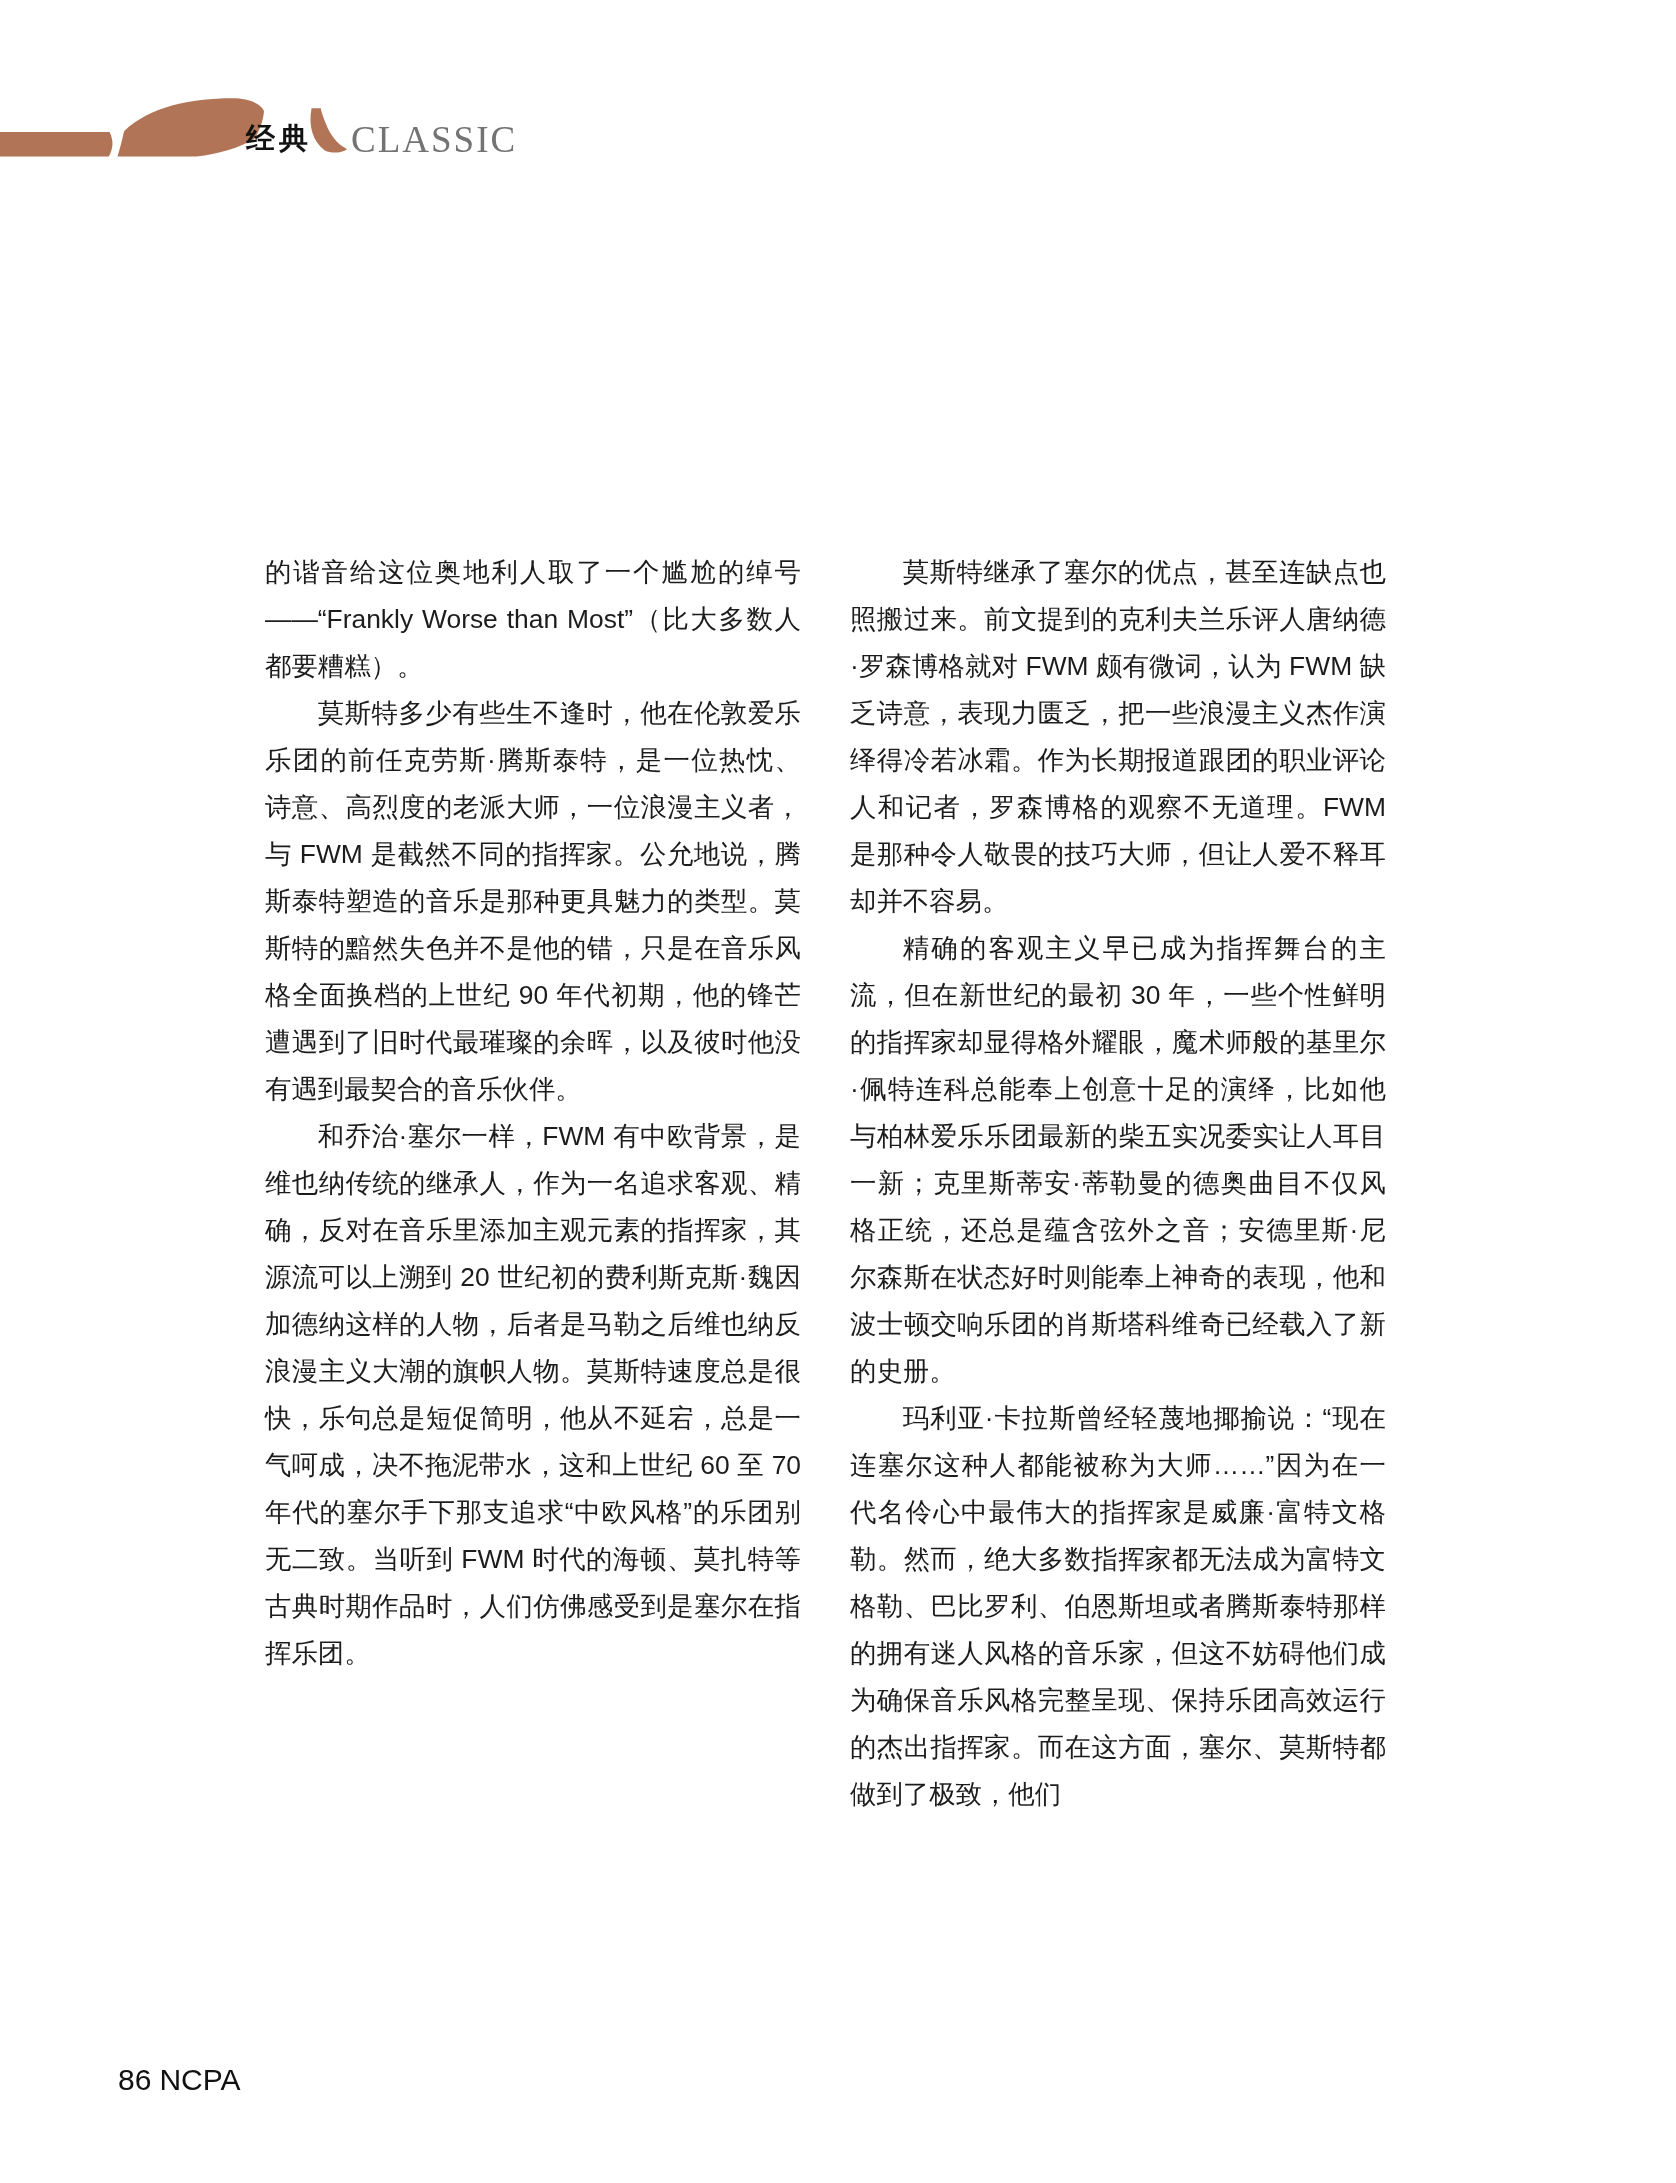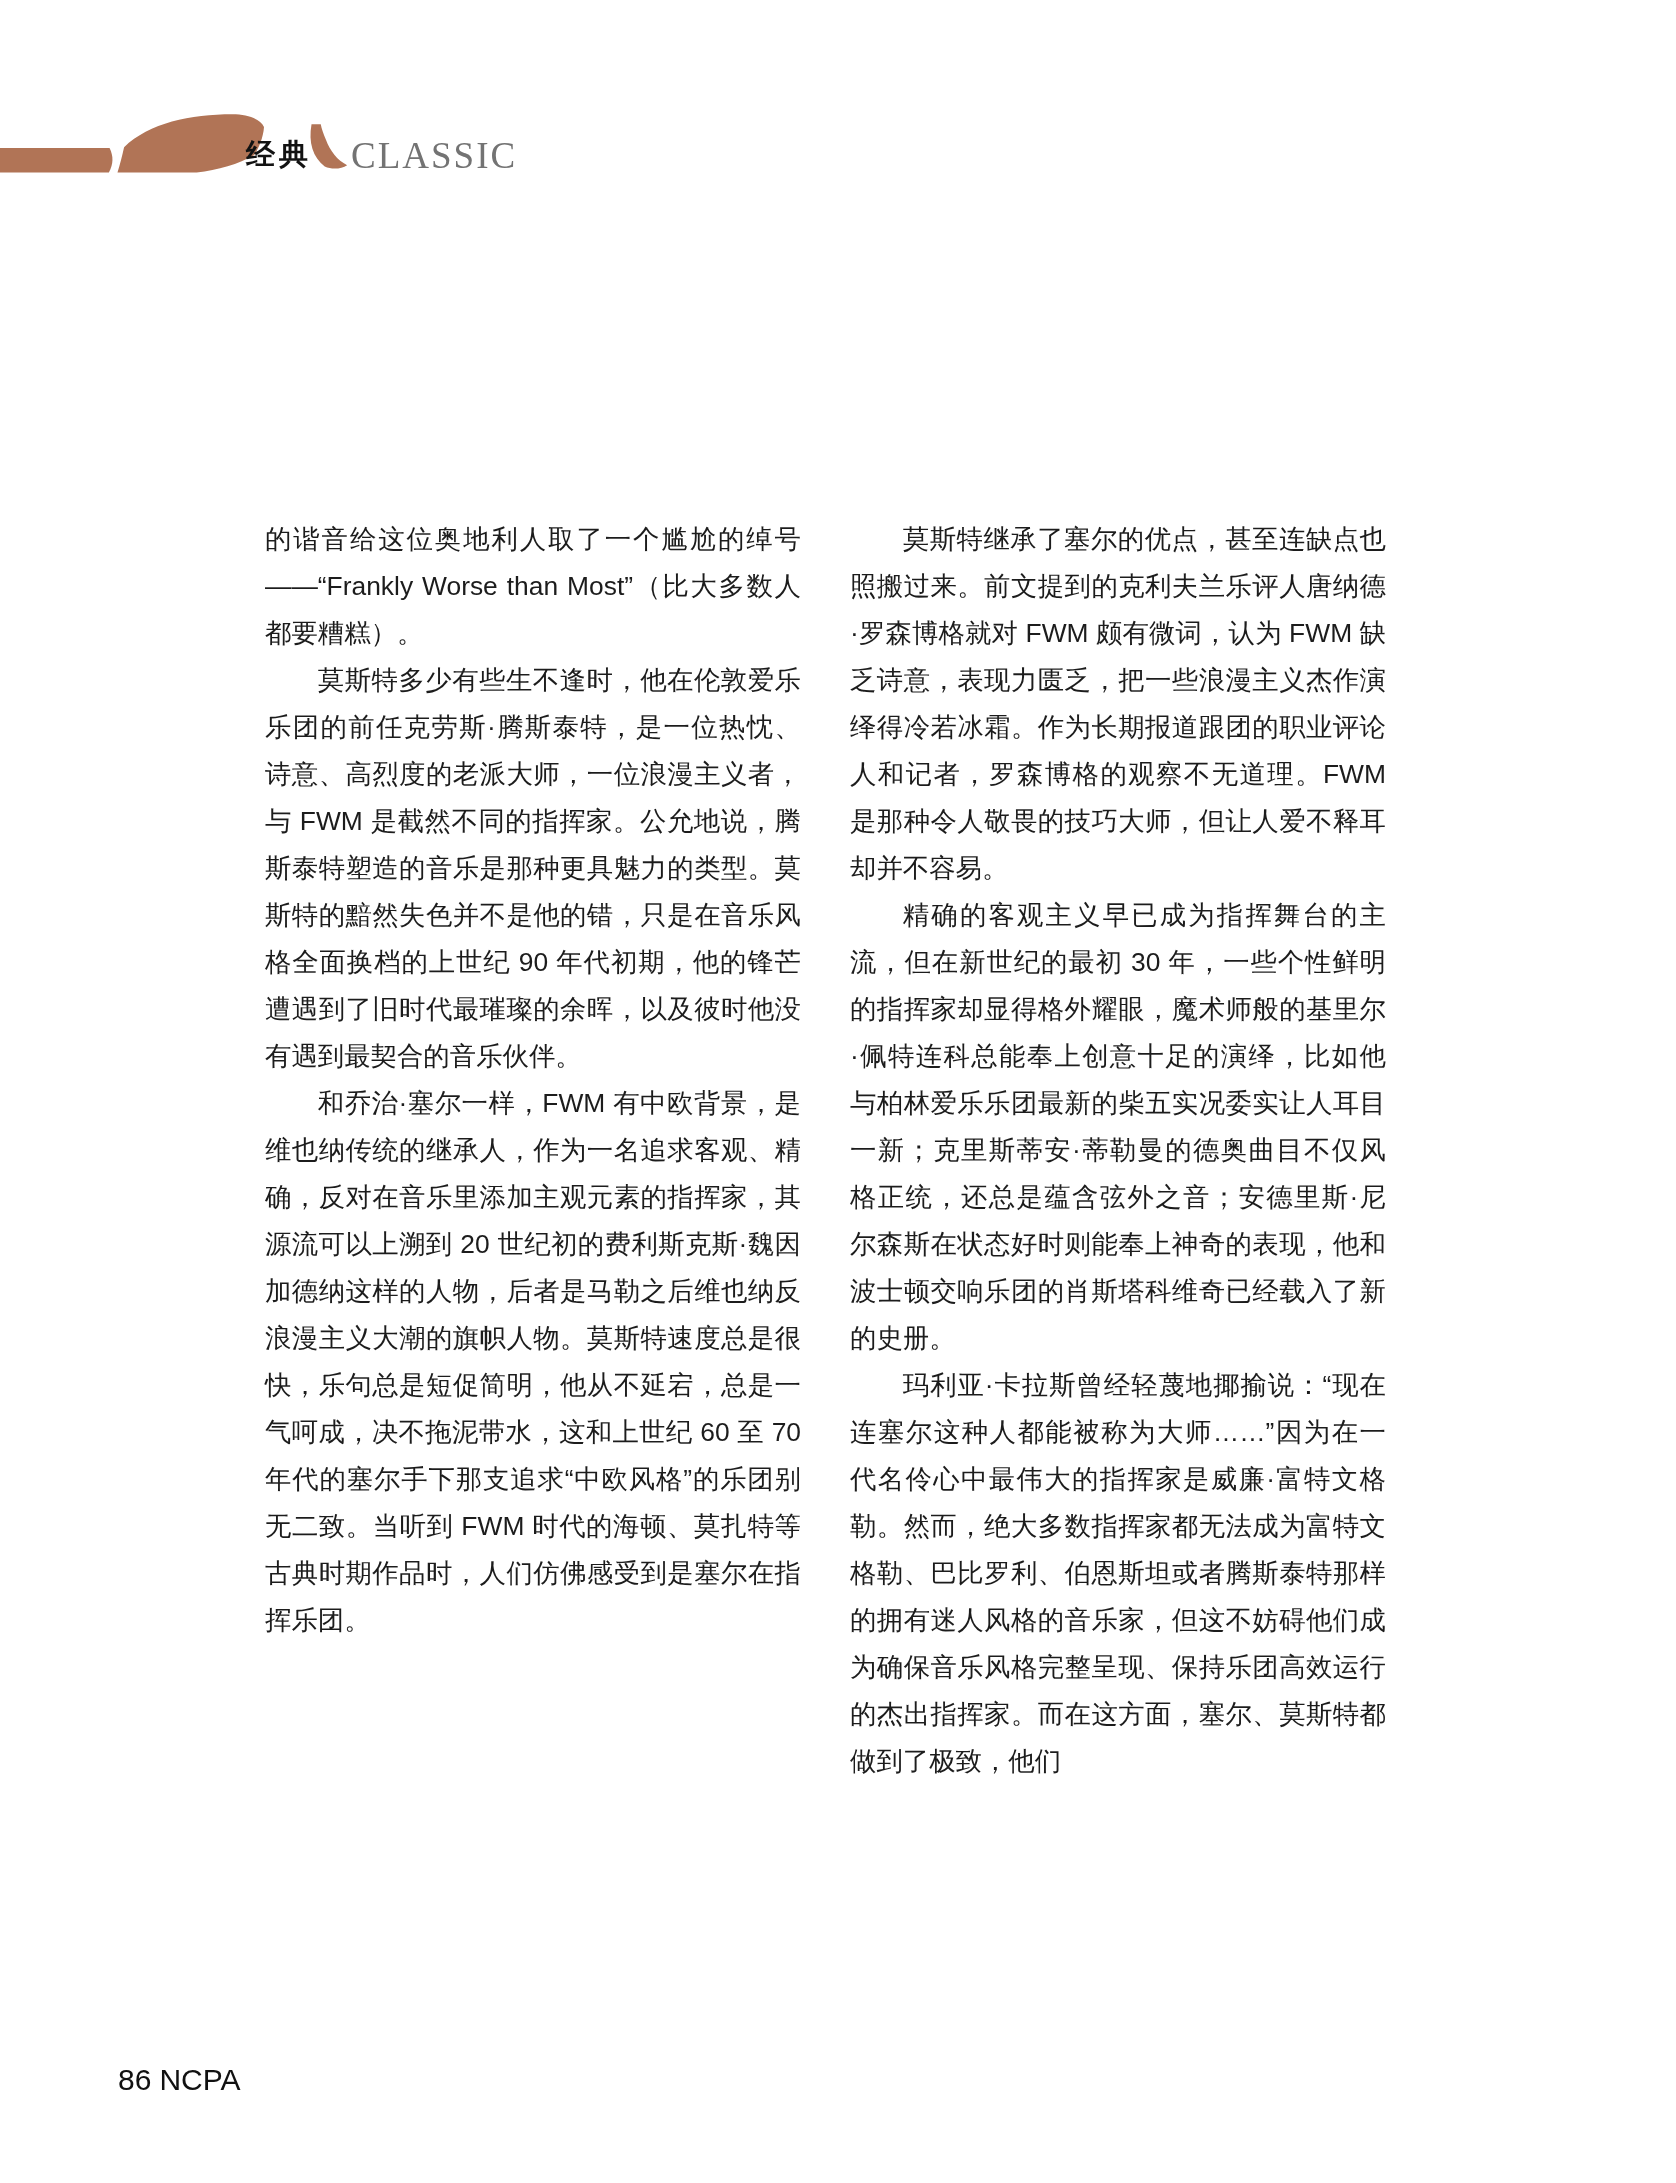--- a/index.html
+++ b/index.html
@@ -9,21 +9,21 @@
     height:2183px;
     background:#ffffff;
     overflow:hidden;
     font-family:"Liberation Sans","DejaVu Sans",sans-serif;
     color:#1a1a1a;
   }
 
   
   .header{
     position:absolute;
-    left:0; top:16px;
+    left:0; top:0;
     width:594px; height:198px;
   }
   .logo-svg{position:absolute;left:0;top:0;width:594px;height:198px;}
   .logo-cn{
     position:absolute;
     left:246px; top:124px;
     font-size:29px;
     font-weight:700;
     letter-spacing:4px;
     color:#121212;
@@ -38,21 +38,21 @@
     font-weight:400;
     letter-spacing:2px;
     color:#737373;
     line-height:1;
     white-space:nowrap;
   }
 
   
   .column{
     position:absolute;
-    top:516px;
+    top:549px;
     width:536px;
     font-size:26.4px;
     line-height:47px;
     text-align:justify;
     color:#1c1c1c;
   }
   .column-left{left:265px;}
   .column-right{left:850px;}
   .para{margin:0;}
   .para.indent{text-indent:2em;}

